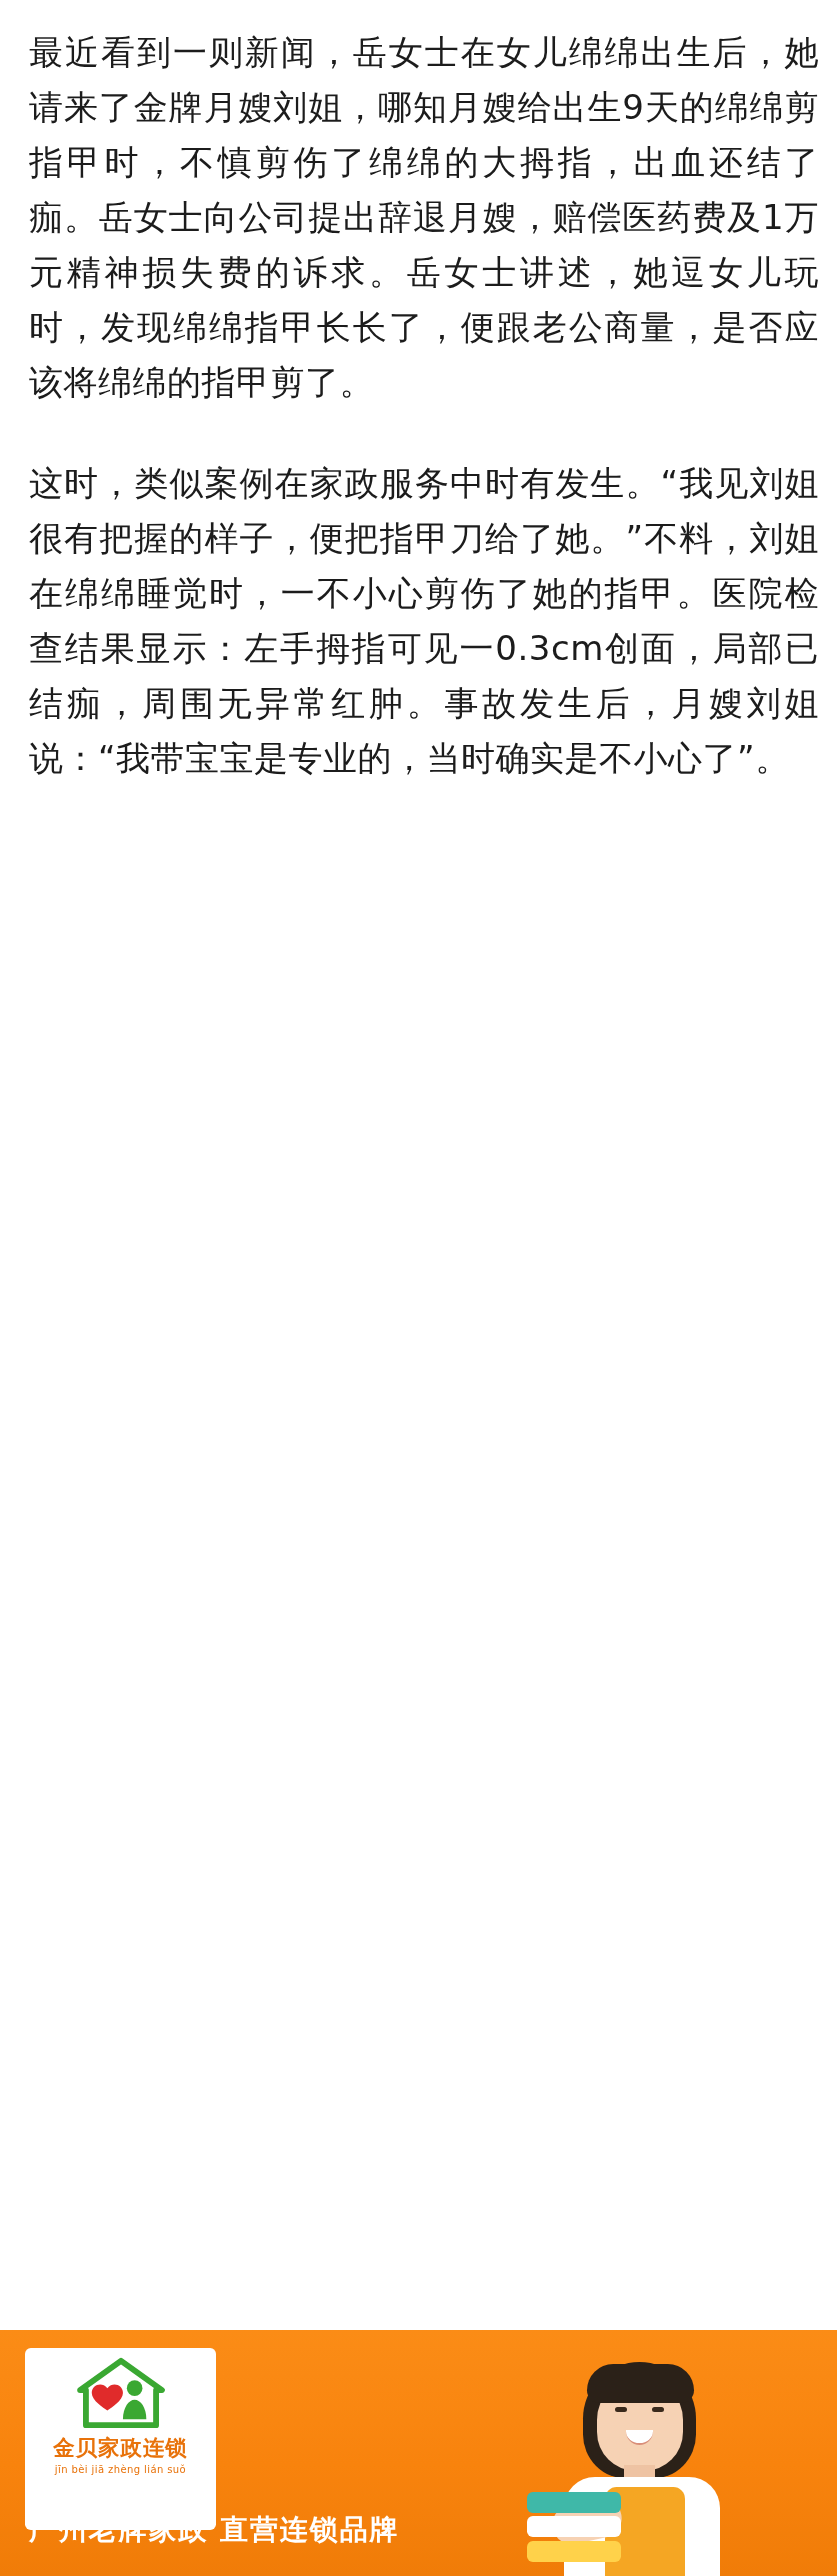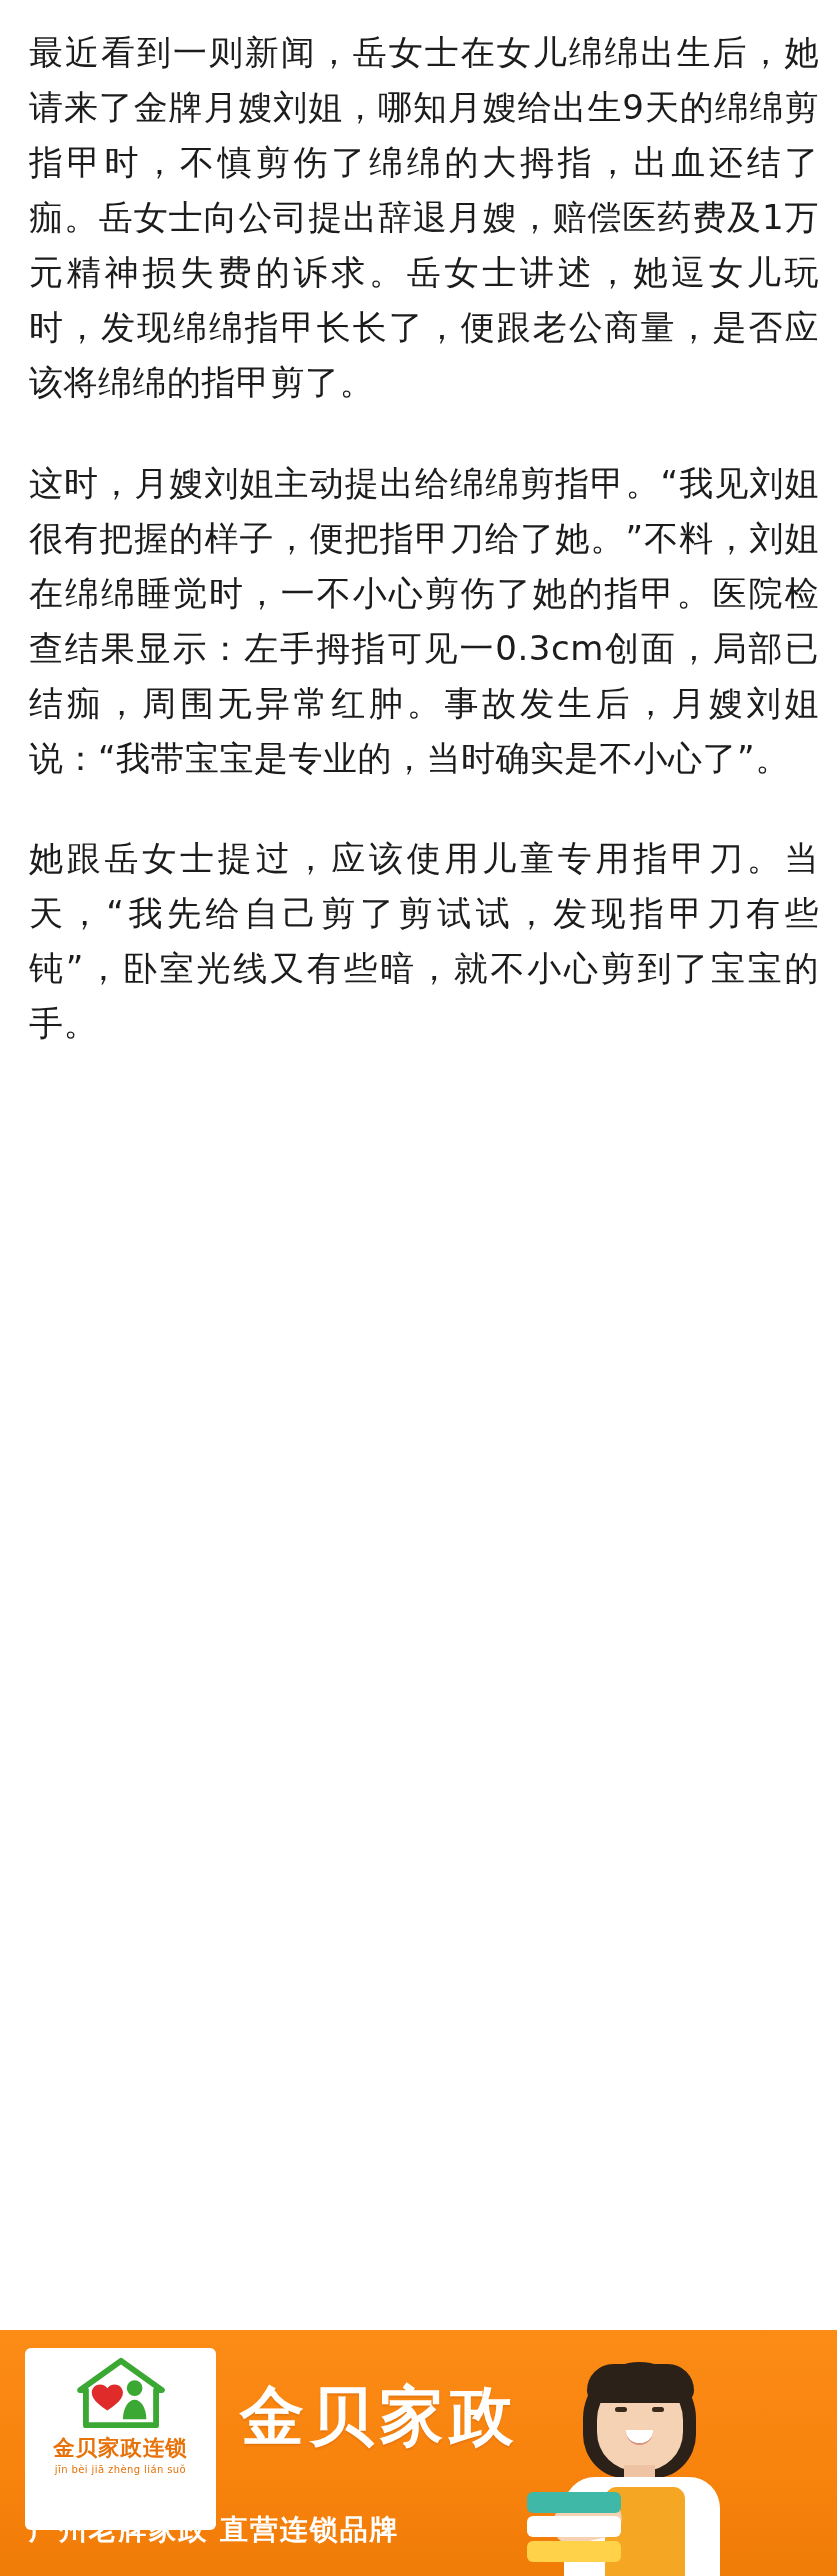--- a/index.html
+++ b/index.html
@@ -205,40 +205,38 @@
   .towel.t2 { top: 24px; background: #ffffff; }
   .towel.t3 { top: 49px; background: #ffd24a; }
 </style>
 </head>
 <body>
 
 <div class="page">
 
   <div class="article">
     <p class="para">最近看到一则新闻，岳女士在女儿绵绵出生后，她请来了金牌月嫂刘姐，哪知月嫂给出生9天的绵绵剪指甲时，不慎剪伤了绵绵的大拇指，出血还结了痂。岳女士向公司提出辞退月嫂，赔偿医药费及1万元精神损失费的诉求。岳女士讲述，她逗女儿玩时，发现绵绵指甲长长了，便跟老公商量，是否应该将绵绵的指甲剪了。</p>
-    <p class="para">这时，月嫂刘姐主动提出给绵绵剪指甲。“我见刘姐很有把握的样子，便把指甲刀给了她。”不料，刘姐在绵绵睡觉时，一不小心剪伤了她的指甲。医院检查结果显示：左手拇指可见一0.3cm创面，局部已结痂，周围无异常红肿。事故发生后，月嫂刘姐说：“我带宝宝是专业的，当时确实是不小心了”。</p>
-    <p class="para">她跟岳女士提过，应该使用儿童专用指甲刀。当天，“我先给自己剪了剪试试，发现指甲刀有些钝”，卧室光线又有些暗，就不小心剪到了宝宝的手。</p>
+    <p class="para">这时，类似案例在家政服务中时有发生。“我见刘姐很有把握的样子，便把指甲刀给了她。”不料，刘姐在绵绵睡觉时，一不小心剪伤了她的指甲。医院检查结果显示：左手拇指可见一0.3cm创面，局部已结痂，周围无异常红肿。事故发生后，月嫂刘姐说：“我带宝宝是专业的，当时确实是不小心了”。</p>
   </div>
 
   <div class="footer-banner">
 
     <div class="logo-card">
       <div class="logo-mark">
         <svg viewBox="0 0 96 78" width="94" height="76" aria-hidden="true">
           <path d="M48 6 L90 36 L84 36 L84 72 L12 72 L12 36 L6 36 Z" fill="none" stroke="#3aa832" stroke-width="6" stroke-linejoin="round"></path>
           <path d="M34 34 c-6 -7 -16 -3 -16 5 c0 8 12 15 16 18 c4 -3 16 -10 16 -18 c0 -8 -10 -12 -16 -5 z" fill="#e02b2b"></path>
           <circle cx="62" cy="34" r="8" fill="#3aa832"></circle>
           <path d="M50 66 c0 -12 6 -20 12 -20 c6 0 12 8 12 20 z" fill="#3aa832"></path>
         </svg>
       </div>
       <div class="logo-cn">金贝家政连锁</div>
       <div class="logo-py">jīn bèi jiā zhèng lián suǒ</div>
     </div>
 
-    <div class="brand-name">金贝家政</div>
     <div class="brand-tagline">广州老牌家政  直营连锁品牌</div>
 
     <div class="person">
       <div class="p-hair"></div>
       <div class="p-face"></div>
       <div class="p-hair-front"></div>
       <div class="p-eye l"></div>
       <div class="p-eye r"></div>
       <div class="p-smile"></div>
       <div class="p-neck"></div>

